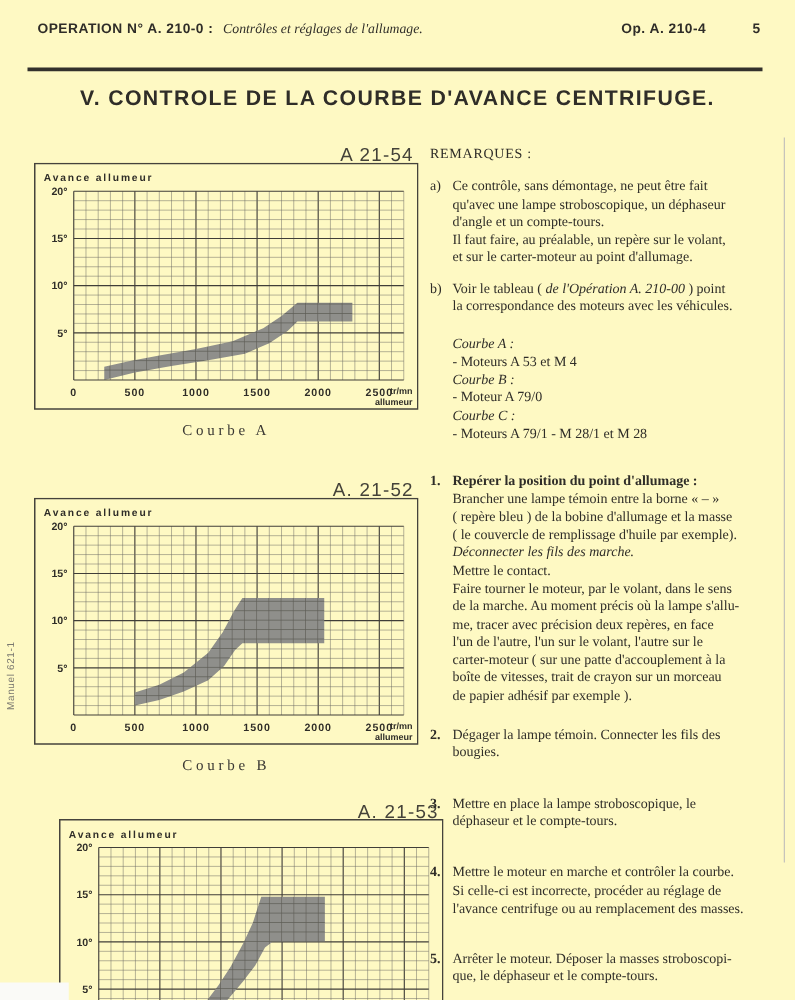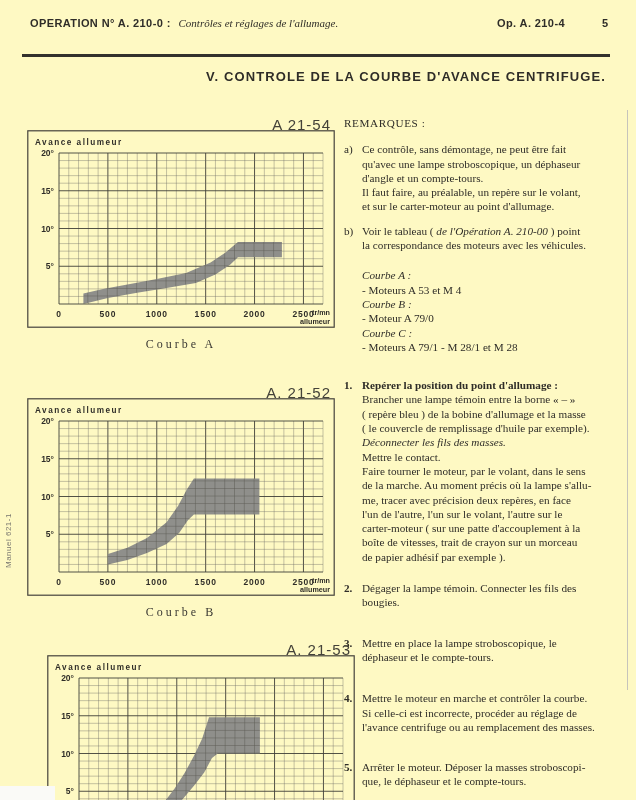--- a/index.html
+++ b/index.html
@@ -12,22 +12,22 @@
     color:#2f2d28;
   }
   .abs{position:absolute;}
   
   #hdr-left{left:30px;top:17px;font-size:11px;white-space:nowrap;}
   #hdr-left .bold{font-family:"Liberation Sans",sans-serif;font-weight:bold;letter-spacing:.4px;}
   #hdr-left .it{font-style:italic;margin-left:5px;}
   #hdr-right{left:497px;top:17px;font-family:"Liberation Sans",sans-serif;font-weight:bold;font-size:11px;letter-spacing:.4px;}
   #hdr-page{left:602px;top:17px;font-family:"Liberation Sans",sans-serif;font-weight:bold;font-size:11px;}
   #hdr-rule{left:22px;top:54px;width:588px;height:3px;background:#33312c;}
-  #sec-title{left:30px;top:69px;width:576px;text-align:right;
-    font-family:"Liberation Sans",sans-serif;font-weight:bold;font-size:13px;letter-spacing:1.1px;}
+  #sec-title{left:30px;top:69px;width:576px;text-align:center;
+    font-family:"Liberation Sans",sans-serif;font-weight:bold;font-size:17px;letter-spacing:1.1px;}
   
   #margin-note{left:4px;top:568px;width:110px;transform:rotate(-90deg);transform-origin:0 0;
     font-family:"Liberation Sans",sans-serif;font-size:8px;color:#7a7870;letter-spacing:.5px;}
   
   #edge-line{left:627px;top:110px;width:1px;height:580px;background:#c6c4bb;}
   #corner-strip{left:0px;top:786px;width:55px;height:14px;background:#fafaf7;}
   
   .chart{position:absolute;width:308px;}
   .chart-ref{height:12px;text-align:right;padding-right:4px;
     font-family:"Liberation Sans",sans-serif;font-size:15px;letter-spacing:1px;color:#444239;}
@@ -313,21 +313,21 @@
           <div class="rline"><span>- Moteur   A 79/0</span></div>
           <div class="rline"><span class="it">Courbe C :</span></div>
           <div class="rline"><span>- Moteurs  A 79/1 - M 28/1  et  M 28</span></div>
         </div>
         <div class="rblock" style="margin-top: 24px;">
           <span class="rlabel bd">1.</span>
           <div class="rline"><span class="bd">Repérer la position du point d'allumage :</span></div>
           <div class="rline"><span>Brancher une lampe témoin entre la borne « – »</span></div>
           <div class="rline"><span>( repère bleu ) de la bobine d'allumage et la masse</span></div>
           <div class="rline"><span>( le couvercle de remplissage d'huile par exemple).</span></div>
-          <div class="rline"><span class="it">Déconnecter les fils des masses.</span></div>
+          <div class="rline"><span class="it">Déconnecter les fils des marche.</span></div>
           <div class="rline"><span>Mettre le contact.</span></div>
           <div class="rline"><span>Faire tourner le moteur, par le volant, dans le sens</span></div>
           <div class="rline"><span>de la marche. Au moment précis où la lampe s'allu-</span></div>
           <div class="rline"><span>me, tracer avec précision deux repères, en face</span></div>
           <div class="rline"><span>l'un de l'autre, l'un sur le volant, l'autre sur le</span></div>
           <div class="rline"><span>carter-moteur ( sur une patte d'accouplement à la</span></div>
           <div class="rline"><span>boîte de vitesses, trait de crayon sur un morceau</span></div>
           <div class="rline"><span>de papier adhésif par exemple ).</span></div>
         </div>
         <div class="rblock" style="margin-top: 17px;">

